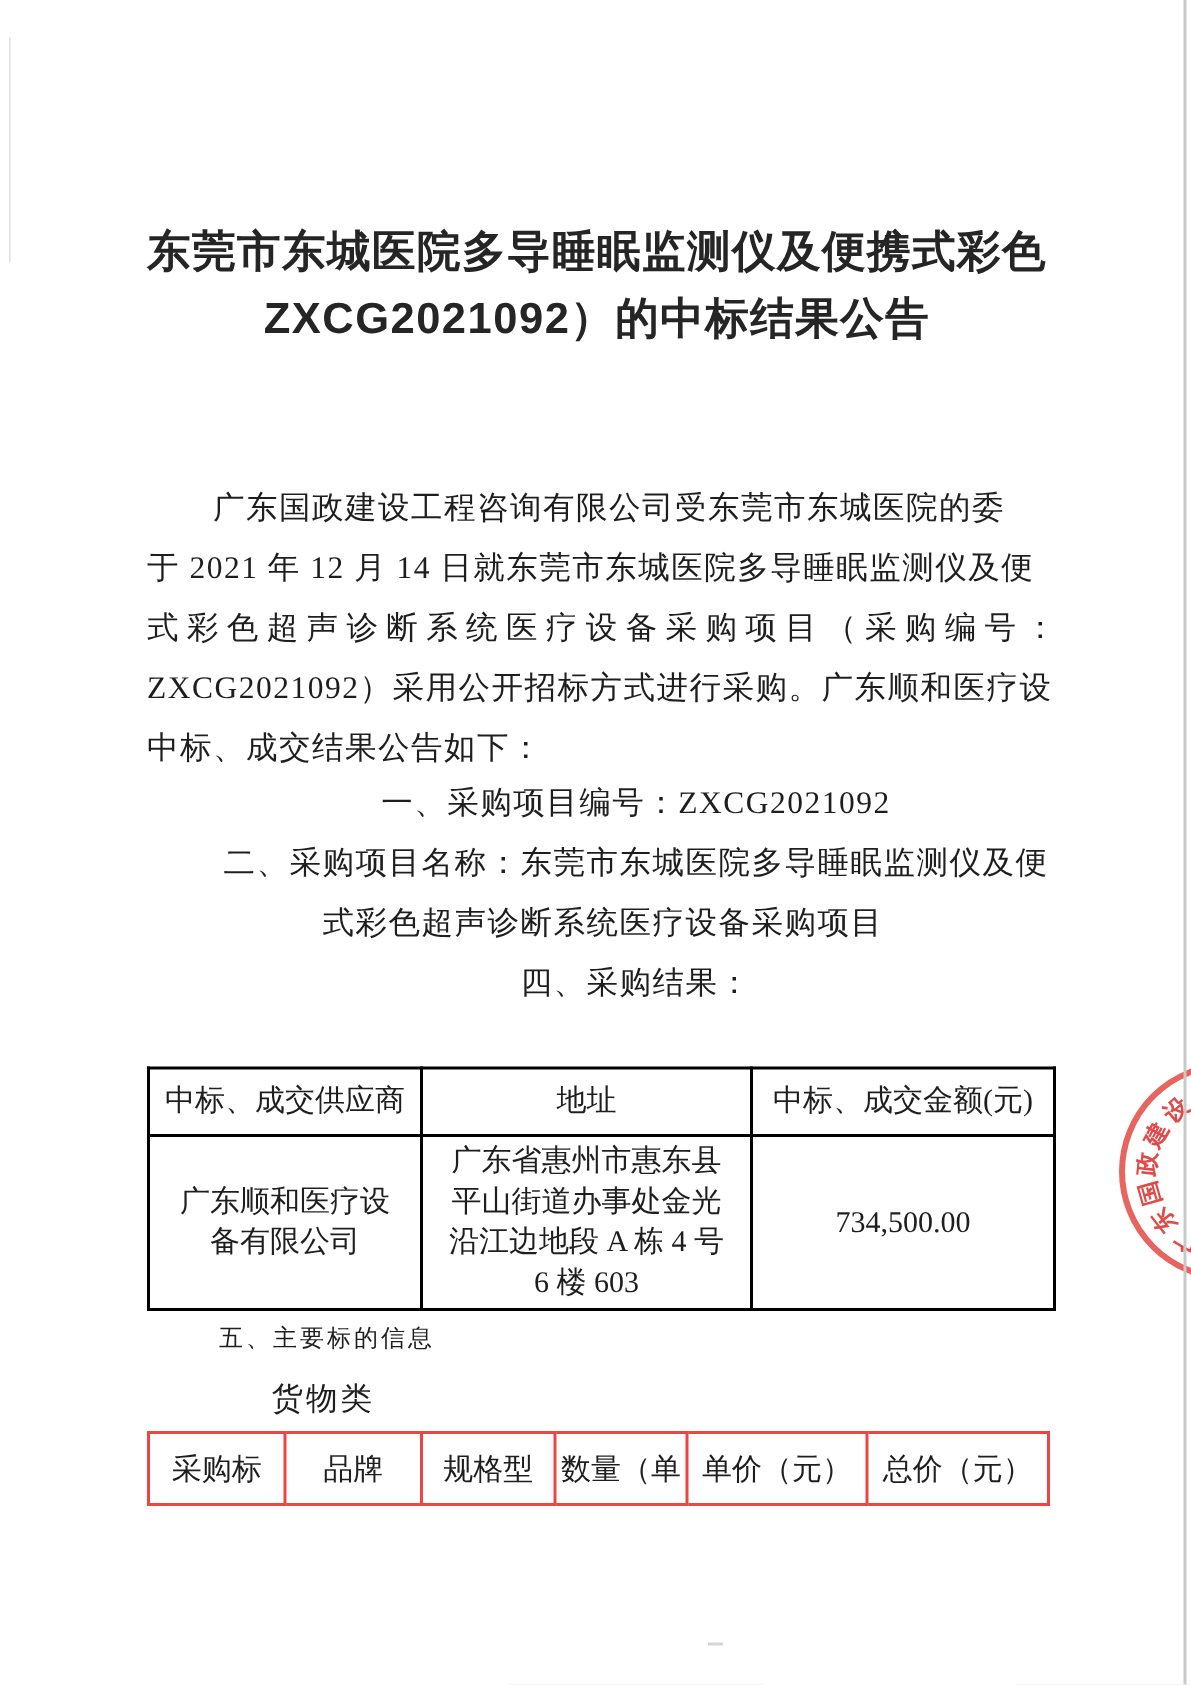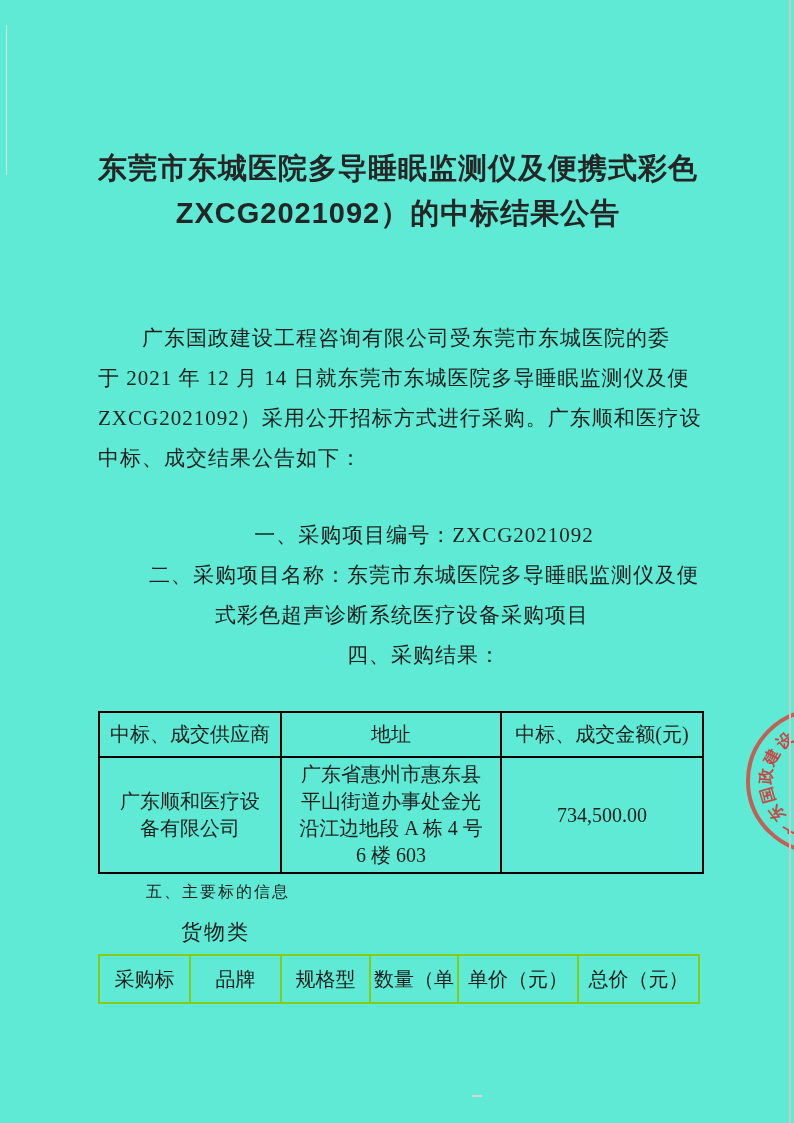--- a/index.html
+++ b/index.html
@@ -1,20 +1,20 @@
 <!DOCTYPE html>
 <html><head>
 <meta charset="utf-8">
 <style>
   html,body { margin:0; padding:0; background:#e8e8e8; }
   .page {
     position:relative;
     width:794px; height:1123px;
     margin:0 auto;
-    background:#5eead4;
+    background:#ffffff;
     overflow:hidden;
     font-family:"Liberation Serif","DejaVu Serif",serif;
     color:#1e1e1e;
   }
 
   
   .doc-title {
     position:absolute; left:88px; top:146px; width:620px;
     text-align:center;
     font-family:"Liberation Sans","DejaVu Sans",sans-serif;
@@ -69,21 +69,21 @@
     position:absolute; left:133px; top:918px;
     font-size:21px; letter-spacing:2px;margin-left:48px;
   }
 
   
   .goods-table {
     position:absolute; left:98px; top:954px; width:600px;
     font-size:20px;
   }
   .goods-table th {
-    border:2px solid #84cc16;
+    border:2px solid #ef4444;
     height:46px;
     text-align:center; vertical-align:middle;
     font-weight:normal;
     padding:0 2px;
     overflow:hidden; white-space:nowrap;
   }
 
   
   .seal { position:absolute; left:0; top:0; }
   .seal-ring {
@@ -119,20 +119,21 @@
 <div class="page">
 
   <div class="doc-title">
     <div>东莞市东城医院多导睡眠监测仪及便携式彩色</div>
     <div>ZXCG2021092）的中标结果公告</div>
   </div>
 
   <div class="intro">
     <div class="line indent">广东国政建设工程咨询有限公司受东莞市东城医院的委托，</div>
     <div class="line">于 2021 年 12 月 14 日就东莞市东城医院多导睡眠监测仪及便携</div>
+    <div class="line stretch">式彩色超声诊断系统医疗设备采购项目（采购编号：</div>
     <div class="line">ZXCG2021092）采用公开招标方式进行采购。广东顺和医疗设</div>
     <div class="line">中标、成交结果公告如下：</div>
   </div>
 
   <div class="items">
     <div class="line indent">一、采购项目编号：ZXCG2021092</div>
     <div class="line indent">二、采购项目名称：东莞市东城医院多导睡眠监测仪及便携</div>
     <div class="line">式彩色超声诊断系统医疗设备采购项目</div>
     <div class="line indent">四、采购结果：</div>
   </div>

